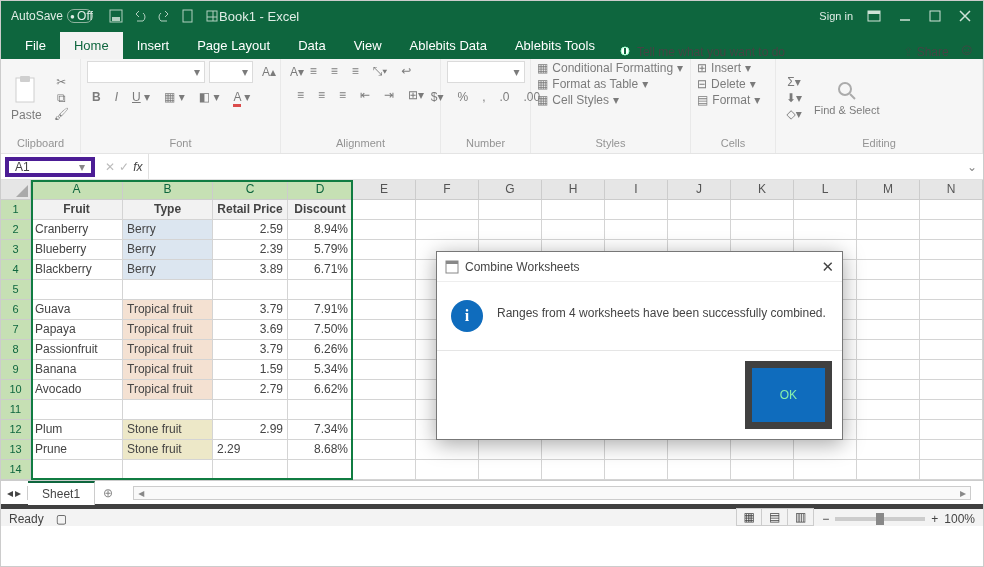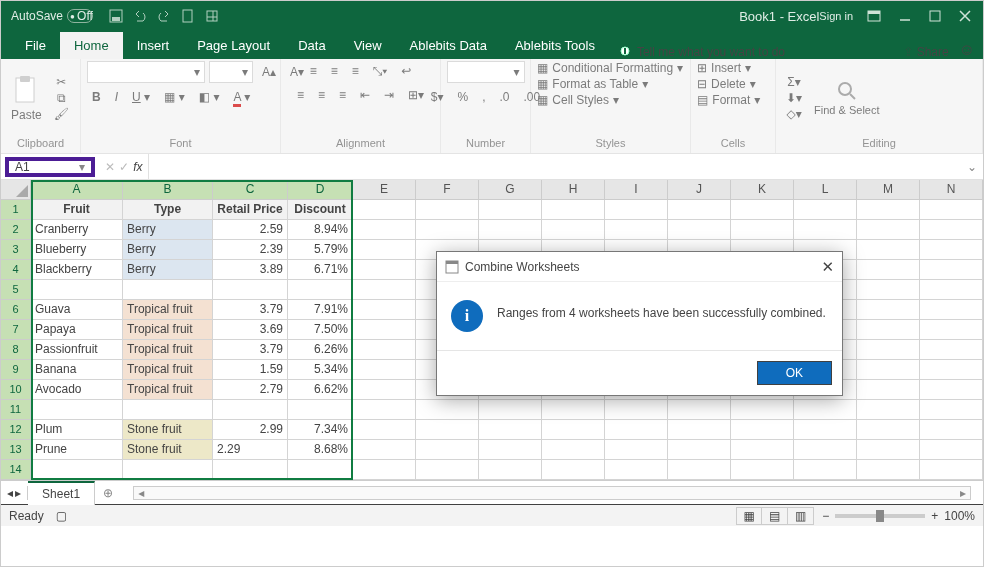--- a/index.html
+++ b/index.html
@@ -3,21 +3,21 @@
 <meta charset="utf-8">
 <style>
 *{margin:0;padding:0;box-sizing:border-box;font-family:"Segoe UI",Arial,sans-serif;font-size:12px;color:#444}
 body{width:984px;height:567px;background:#fff;position:relative;overflow:hidden;border:1px solid #ccc}
 .titlebar{height:30px;background:#0e663e;display:flex;align-items:center;color:#fff;padding:0 4px}
 .titlebar *{color:#e0ede6}
 .autosave{display:flex;align-items:center;gap:4px;padding:0 6px;font-size:11px}
 .toggle{width:26px;height:14px;border:1px solid #8fb49f;border-radius:7px;display:inline-flex;align-items:center;padding:0 2px;font-size:8px}
 .qat{display:flex;gap:10px;margin-left:10px}
 .qat svg{opacity:.85}
-.title{flex:1;text-align:right;font-size:13px}
+.title{flex:1;text-align:left;font-size:13px}
 .winbtns{display:flex;gap:18px;align-items:center;margin-right:8px}
 .signin{margin-right:14px;font-size:11px}
 .tabs{height:28px;background:#0e663e;display:flex;align-items:flex-end;padding-left:10px}
 .tab{padding:6px 14px;color:#fff;font-size:13px;cursor:pointer}
 .tab.active{background:#f3f3f3;color:#0e663e}
 .tellme{display:flex;align-items:center;gap:4px;color:#e0ede6;margin-left:10px;font-size:12px}
 .tabs-right{margin-left:auto;display:flex;align-items:flex-end;gap:10px;margin-right:8px;color:#cfe3d7}
 .ribbon{height:95px;background:#f3f3f3;border-bottom:1px solid #d9d9d9;display:flex;opacity:.7}
 .grp{border-right:1px solid #e1e1e1;display:flex;flex-direction:column;padding:2px 6px;position:relative}
 .grp-body{flex:1;display:flex;align-items:center;gap:4px}
@@ -48,35 +48,35 @@
 .berry .colB{background:#dce6f0}
 .trop .colB{background:#f4e1d2}
 .stone .colB{background:#ede8c8}
 .selcol{background:#c6e0b4!important;color:#0e663e!important}
 .rhsel{background:#c6e0b4!important;color:#0e663e!important}
 .sheettabs{height:24px;border-top:1px solid #ccc;display:flex;align-items:center;background:#fff}
 .navtri{display:flex;gap:2px;padding:0 6px;border-right:1px solid #ccc;color:#999}
 .st{padding:4px 14px;border-right:1px solid #ccc;border-top:2px solid #0e663e;background:#fff}
 .addsheet{padding:4px 8px;color:#888}
 .hscroll{flex:1;margin:0 12px;height:14px;border:1px solid #ccc;background:#f9f9f9;display:flex;align-items:center}
-.statusbar{height:22px;border-top:1px solid #404040;display:flex;align-items:center;padding:0 8px;background:#f3f3f3}
+.statusbar{height:22px;border-top:5px solid #404040;display:flex;align-items:flex-end;padding:0 8px;background:#f3f3f3}
 .statusbar .sp{flex:1}
 .viewbtns{display:flex;gap:0}
 .viewbtns div{width:26px;height:18px;border:1px solid #ccc;border-left:none;display:flex;align-items:center;justify-content:center}
 .zoom{display:flex;align-items:center;gap:6px;margin-left:8px}
 .zoomslider{width:90px;height:4px;background:#ccc;position:relative}
 .zoomslider::after{content:"";position:absolute;left:45%;top:-4px;width:8px;height:12px;background:#888}
 .dialog{position:absolute;left:435px;top:250px;width:407px;background:#fff;border:1px solid #777;box-shadow:0 4px 20px rgba(0,0,0,.35)}
 .dlg-title{height:30px;display:flex;align-items:center;padding:0 8px;border-bottom:1px solid #eee;gap:6px}
 .dlg-close{margin-left:auto;font-size:15px;cursor:pointer}
 .dlg-body{padding:18px 14px;display:flex;gap:14px;align-items:flex-start;border-bottom:1px solid #e5e5e5}
 .info-icon{width:32px;height:32px;border-radius:50%;background:#0f6cbd;display:flex;align-items:center;justify-content:center}
 .info-icon span{color:#fff;font-weight:bold;font-family:Georgia,serif;font-size:16px}
 .dlg-foot{padding:10px;display:flex;justify-content:flex-end}
-.okbtn{background:#0f6cbd;color:#ffffff;padding:4px 28px;border:1px solid #404040;cursor:pointer}
+.okbtn{background:#0f6cbd;color:#86efac;padding:20px 28px;border:7px solid #404040;cursor:pointer}
 svg{display:block}
 .colhdr .selall{position:relative}
 .colhdr .selall::after{content:"";position:absolute;right:2px;bottom:2px;border:6px solid transparent;border-right-color:#aaa;border-bottom-color:#aaa}
 .colN{flex:1}
 </style>
 </head>
 <body>
 
 <div class="titlebar">
   <div class="autosave">

